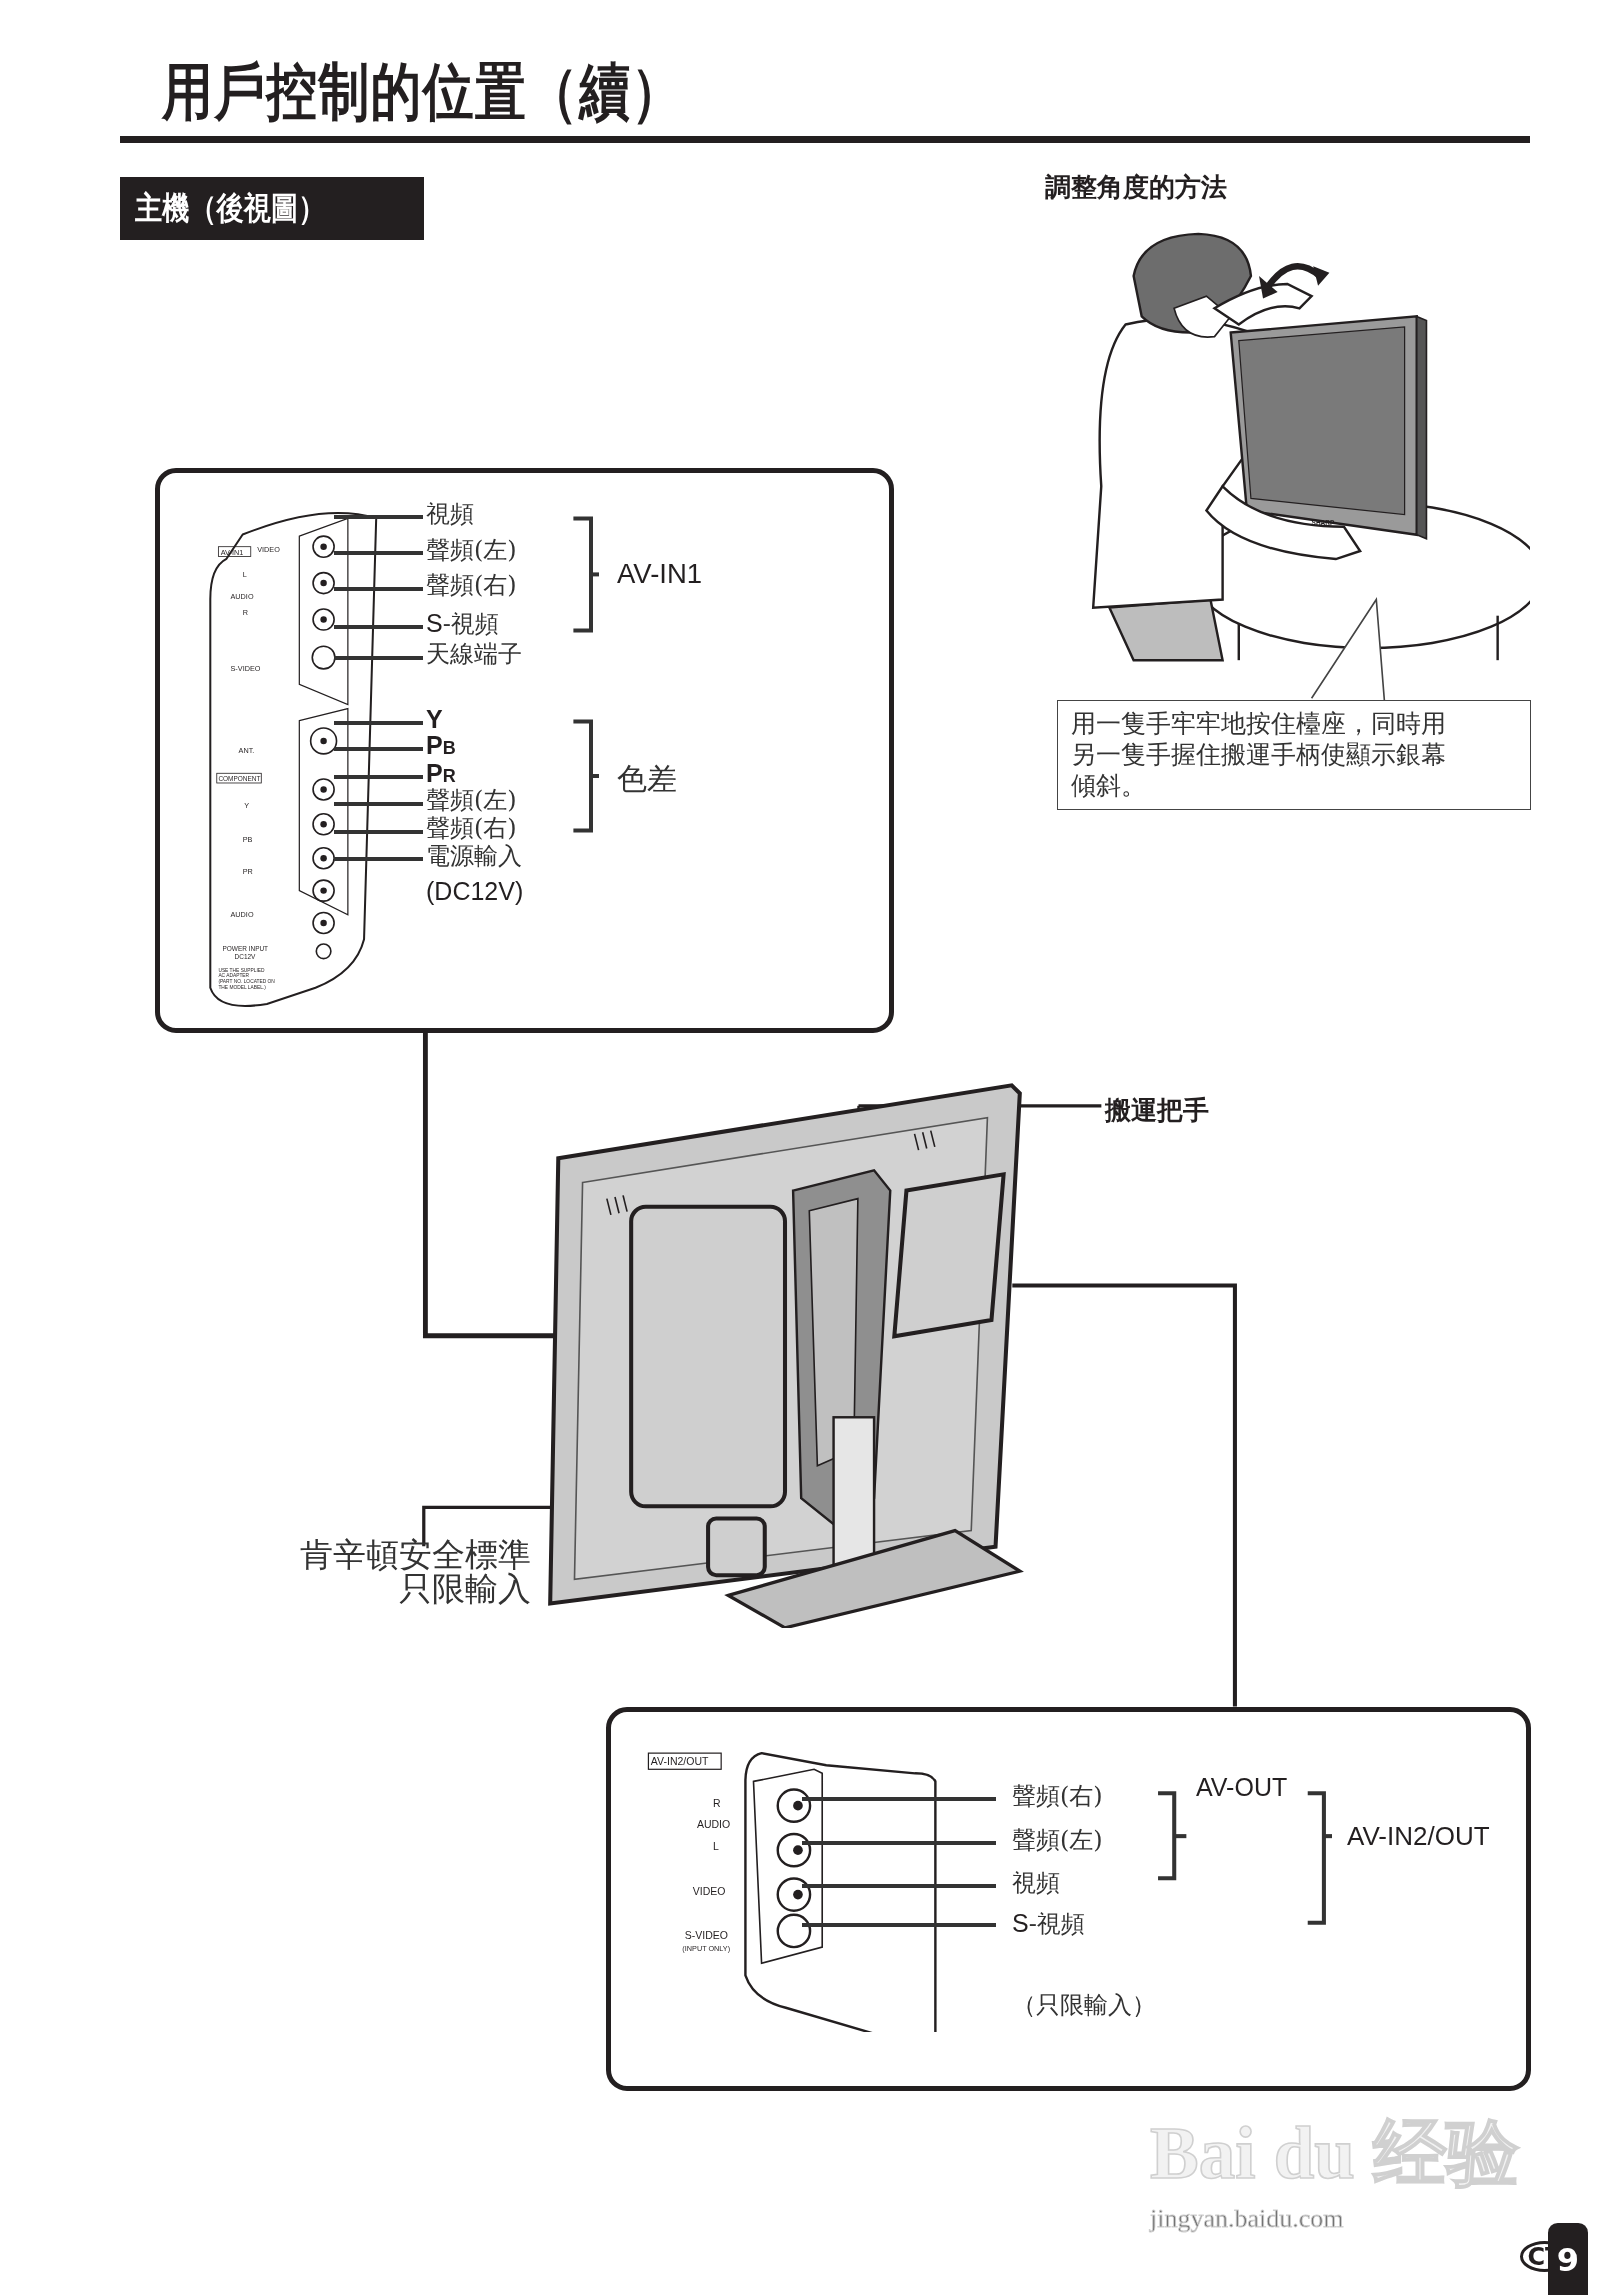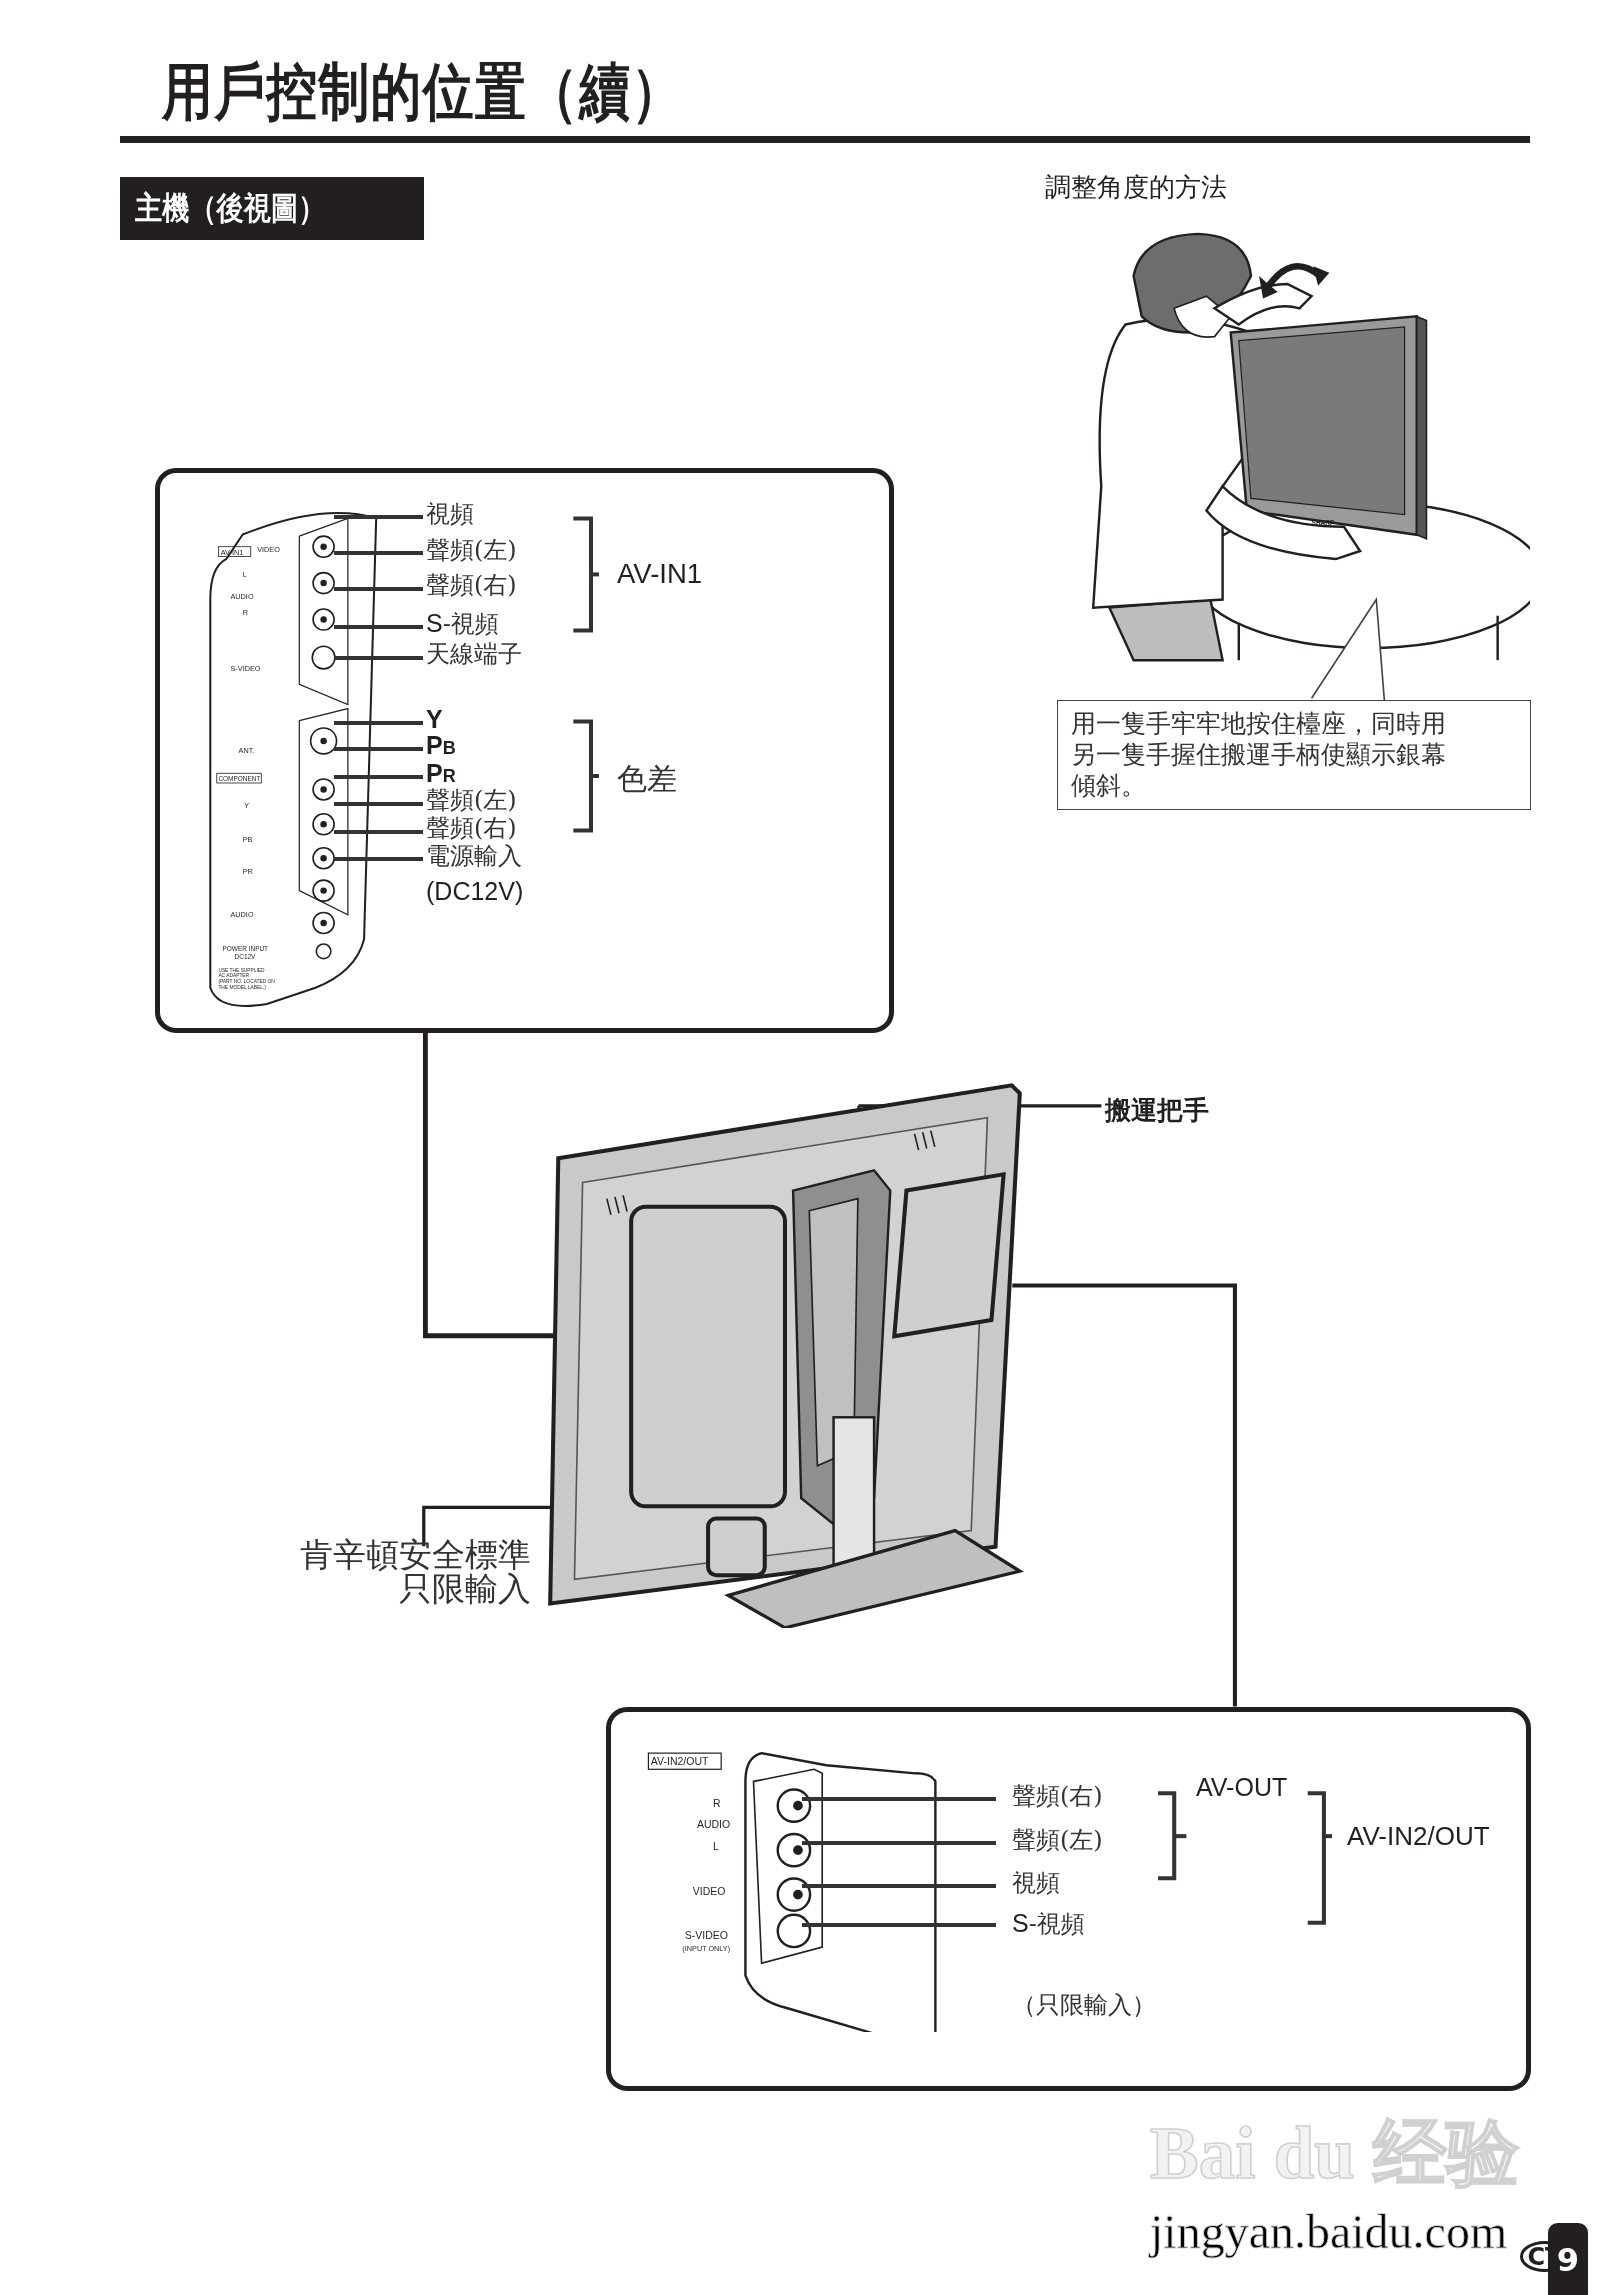--- a/index.html
+++ b/index.html
@@ -6,21 +6,21 @@
   body { width:1615px; height:2295px; position:relative; overflow:hidden;
          font-family:"DejaVu Sans","Liberation Sans",sans-serif; color:#231f20; }
   .abs { position:absolute; }
   .title { left:162px; top:50px; font-size:62px; font-weight:bold; letter-spacing:1.6px;
            font-family:"DejaVu Sans",sans-serif; transform:scaleX(0.82); transform-origin:left top; }
   .rule { left:120px; top:136px; width:1410px; height:6.5px; background:#231f20; }
   .badge { left:120px; top:177px; width:304px; height:63px; background:#231f20; color:#fff;
            font-size:32px; font-weight:bold; display:flex; align-items:center; padding-left:14.6px;
            box-sizing:border-box; }
   .badge span { display:inline-block; transform:scaleX(0.85); transform-origin:left center; }
-  .subhead { left:1045px; top:170px; font-size:26px; font-weight:normal; }
+  .subhead { left:1045px; top:170px; font-size:26px; font-weight:bold; }
   .panel { border:5.7px solid #231f20; border-radius:21px; box-sizing:border-box; background:#fff; }
   .lbl { font-family:"DejaVu Serif","Liberation Serif",serif; font-size:24px; color:#333; white-space:nowrap; line-height:1;text-align:right; }
   .lbl-sans { font-family:"Liberation Sans","DejaVu Sans",sans-serif; font-size:25px; color:#231f20; white-space:nowrap; line-height:1; }
   .bold { font-weight:bold; }
   .lead { height:4px; background:#333; }
   .callout { left:1057px; top:700px; width:474px; height:110px; border:1.6px solid #444;
              box-sizing:border-box; background:#fff; padding:6.5px 13px;
              font-family:"DejaVu Serif","Liberation Serif",serif; font-size:25px; line-height:31px; color:#333; }
   .watermark { left:1150px; top:2105px; color:#e8e8e8; font-family:Liberation Serif, serif; }
   .pg-ct { left:1520px; top:2241px; width:49px; height:31px; border:3.2px solid #231f20; border-radius:50%;
@@ -230,18 +230,18 @@
   <polyline points="5,5 25,5 25,110 5,110" fill="none" stroke="#333" stroke-width="5"></polyline>
   <line x1="25" y1="58" x2="40" y2="58" stroke="#333" stroke-width="5"></line>
   <polyline points="190,5 210,5 210,165 190,165" fill="none" stroke="#333" stroke-width="5"></polyline>
   <line x1="210" y1="58" x2="220" y2="58" stroke="#333" stroke-width="5"></line>
 </svg>
 <div class="abs lbl-sans" style="left:1196px;top:1775px;font-size:25px">AV-OUT</div>
 <div class="abs lbl-sans" style="left:1347px;top:1823px;font-size:26px">AV-IN2/OUT</div>
 
 <div class="abs watermark">
   <div style="font-size:73px;font-weight:bold;-webkit-text-stroke:1.6px #d0d0d0;color:#f2f2f2">Bai du 经验</div>
-  <div style="font-size:48px;-webkit-text-stroke:0.8px #d0d0d0;color:#000000">jingyan.baidu.com</div>
+  <div style="font-size:26px;-webkit-text-stroke:0.8px #d0d0d0;color:#737373">jingyan.baidu.com</div>
 </div>
 
 <div class="abs pg-ct">CT</div>
 <div class="abs pg-num">9</div>
 
 
 </body></html>

